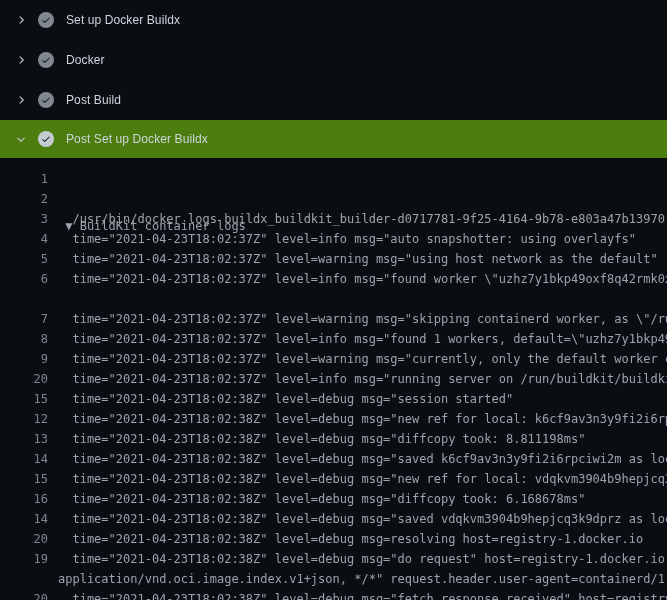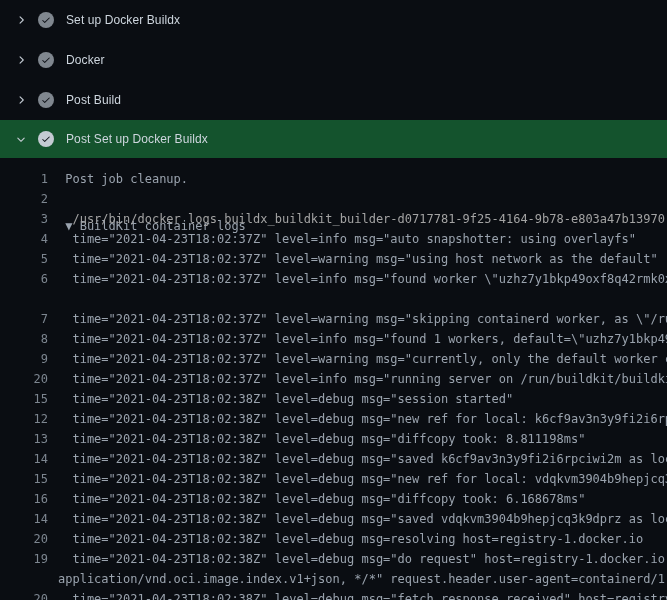--- a/index.html
+++ b/index.html
@@ -19,21 +19,21 @@
   }
   .step-row {
     height: 40px;
     display: flex;
     align-items: center;
     padding-left: 14px;
     box-sizing: border-box;
     cursor: pointer;
   }
   .step-row.expanded {
-    background: #14532d;
+    background: #4d7c0f;
     height: 38px;
     margin-bottom: 2px;
   }
   .chev {
     width: 14px;
     height: 14px;
     margin-right: 10px;
     flex: 0 0 auto;
     display: flex;
     align-items: center;
@@ -155,21 +155,20 @@
       <svg width="10" height="10" viewBox="0 0 16 16">
         <path fill="#0b0e14" d="M13.78 4.22a.75.75 0 0 1 0 1.06l-7.25 7.25a.75.75 0 0 1-1.06 0L2.22 9.28a.75.75 0 1 1 1.06-1.06L6 10.94l6.72-6.72a.75.75 0 0 1 1.06 0Z"></path>
       </svg>
     </span>
     <span class="step-title">Post Set up Docker Buildx</span>
   </div>
 </div>
 <div class="log-panel">
   <div class="log-row normal">
     <span class="log-num">1</span>
-    <span class="log-text"> Post job cleanup.</span>
   </div>
 
   <div class="log-row group">
     <span class="log-num">2</span>
     <span class="log-text"> ▼ BuildKit container logs</span>
   </div>
 
   <div class="log-row command">
     <span class="log-num">3</span>
     <span class="log-text">  /usr/bin/docker logs buildx_buildkit_builder-d0717781-9f25-4164-9b78-e803a47b13970</span>

